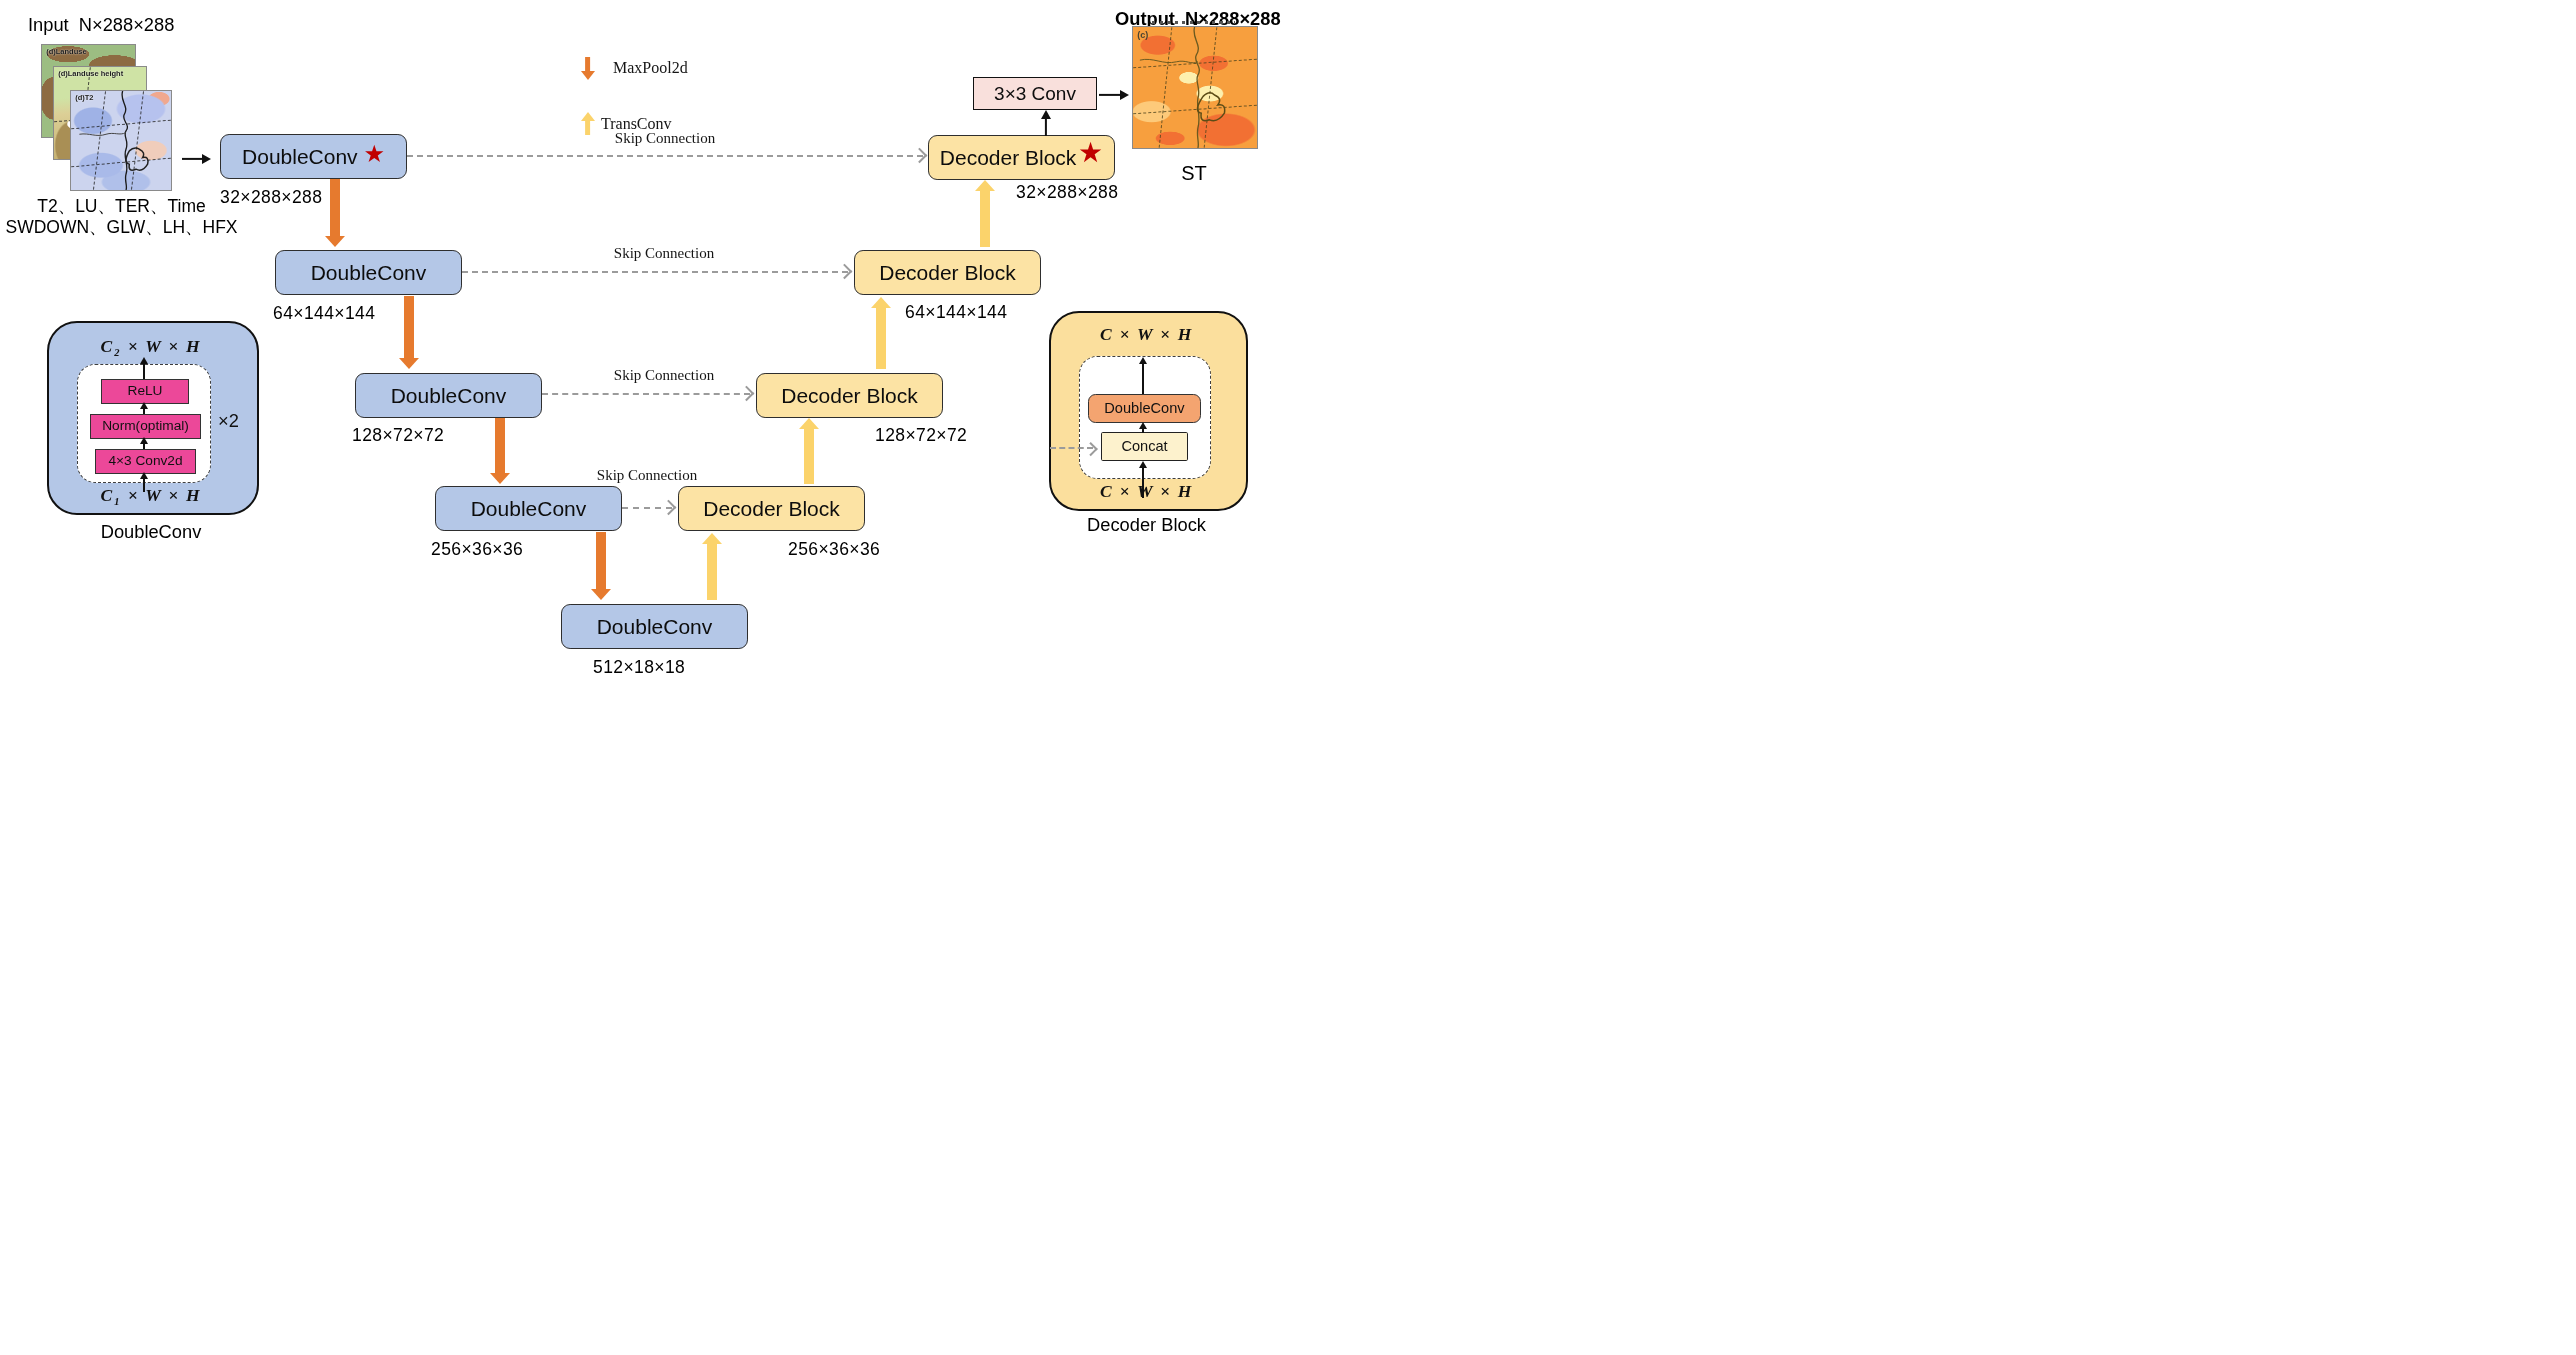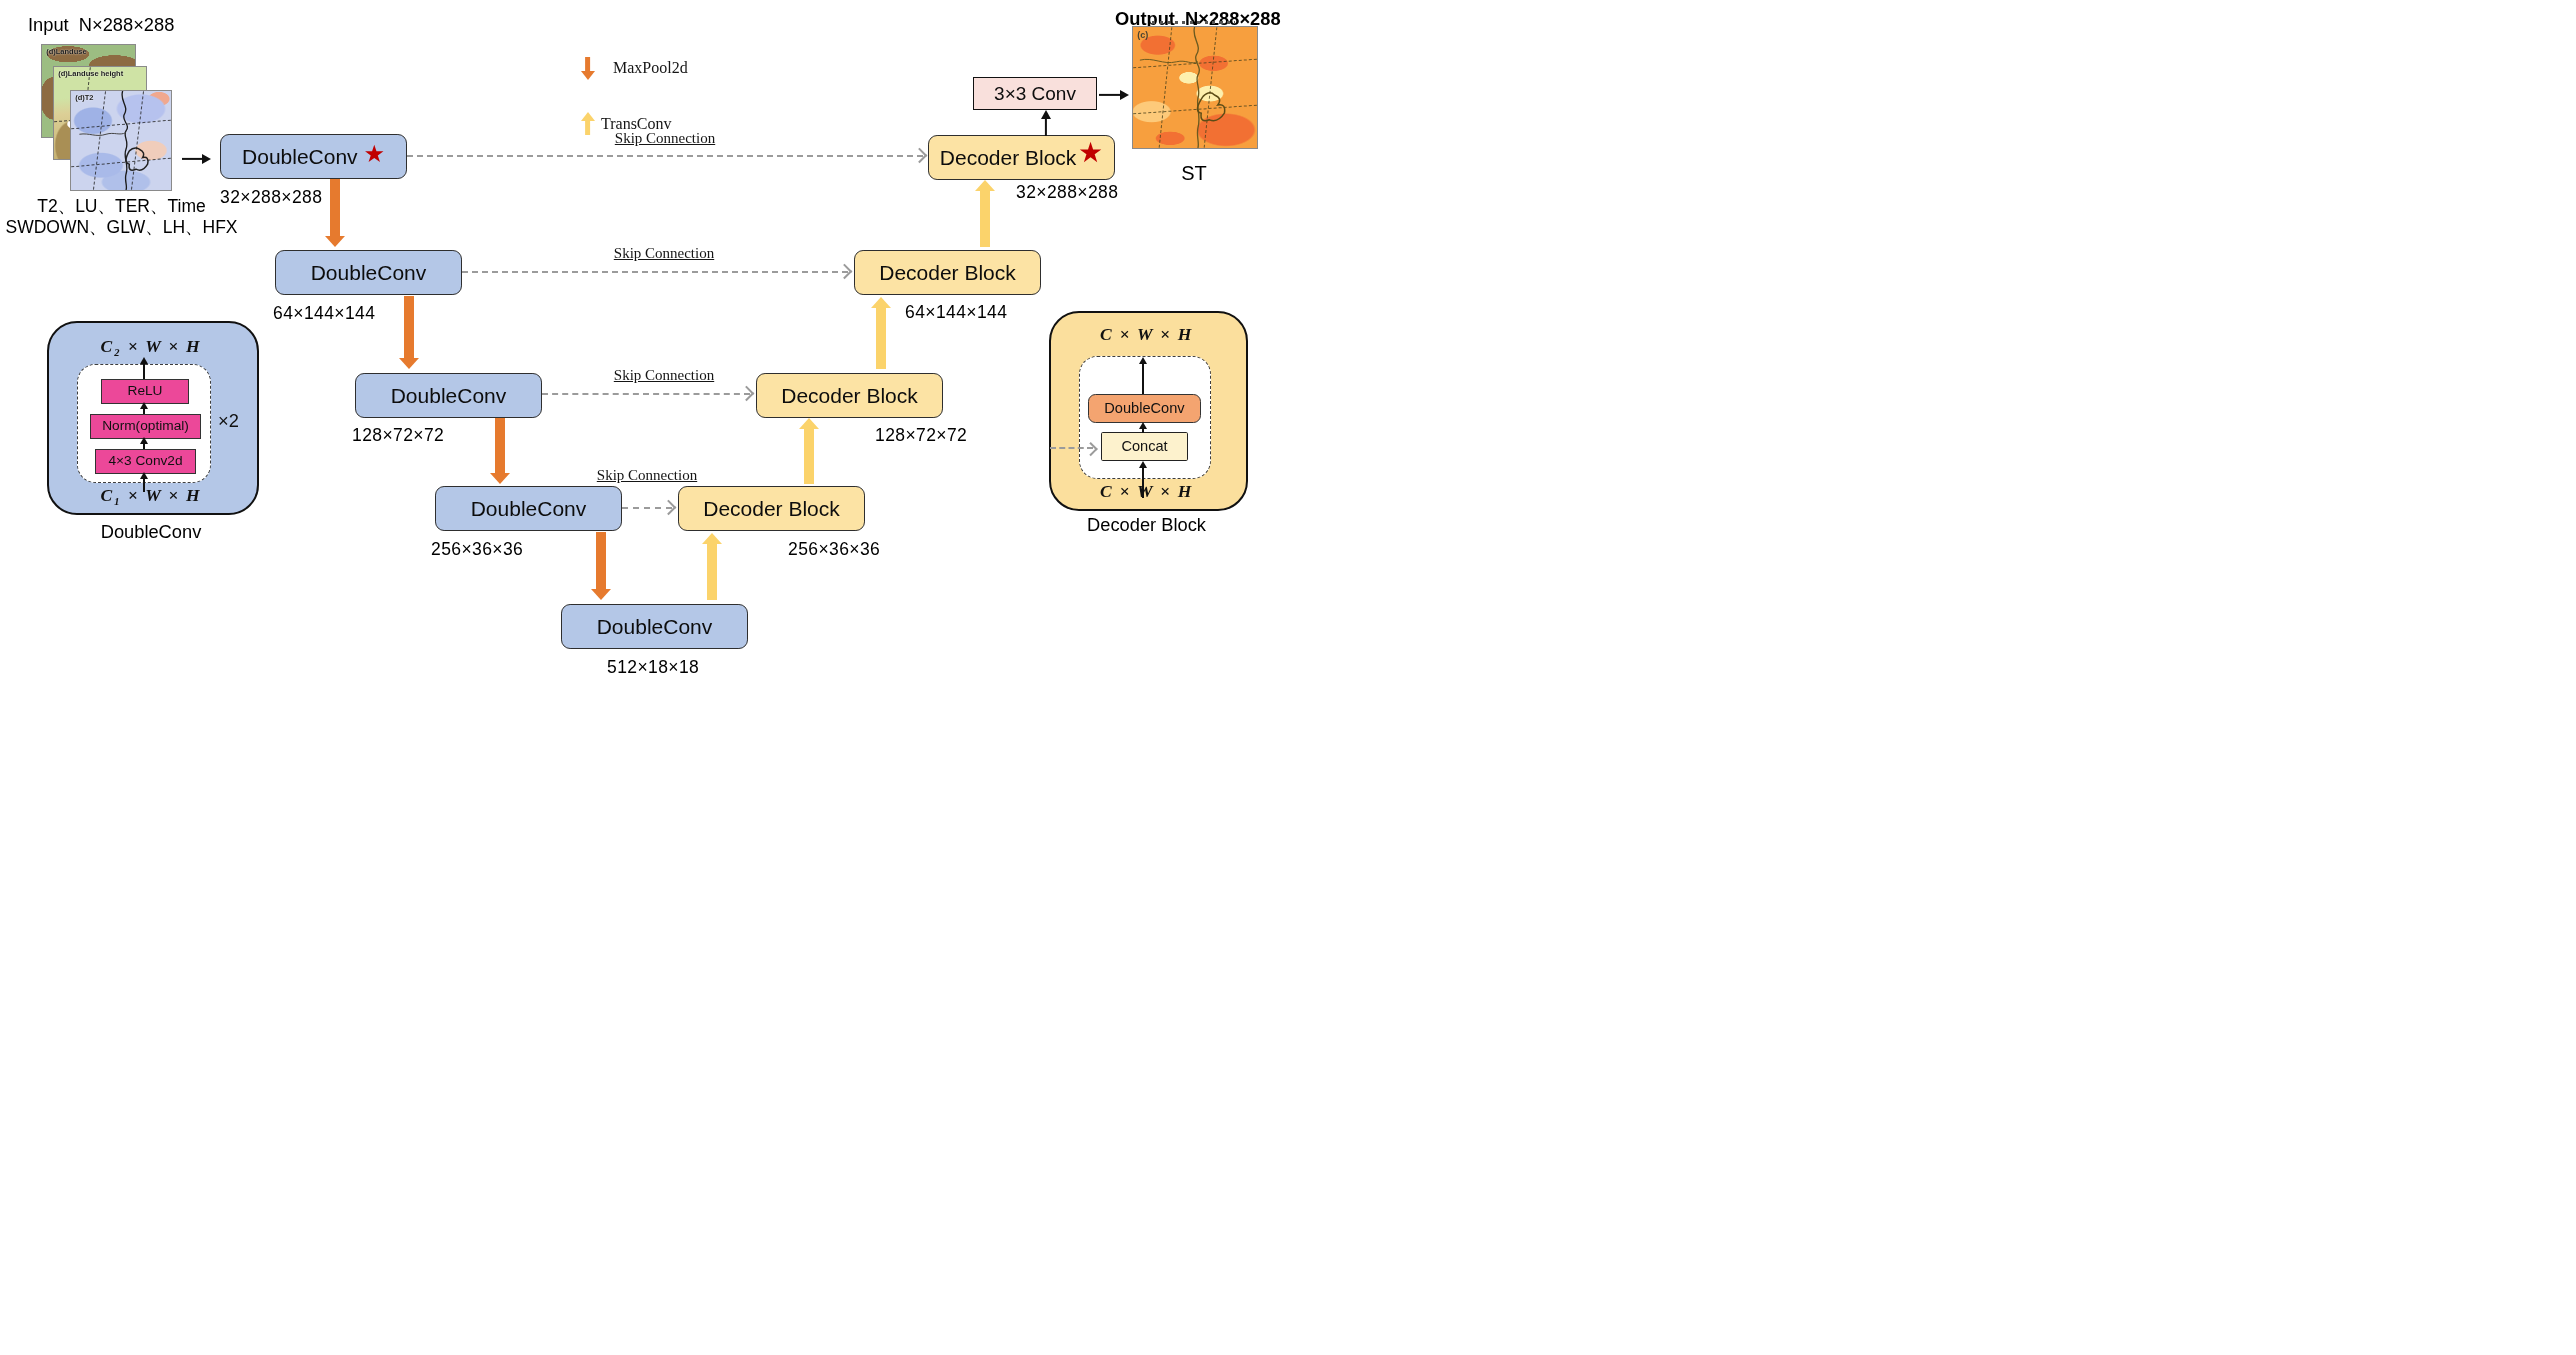--- a/index.html
+++ b/index.html
@@ -1,21 +1,21 @@
 <!DOCTYPE html>
 <html style="font-size:13.3px"><head>
 <meta charset="utf-8">
 <style>
   html,body{margin:0;padding:0;background:#fff;}
   .canvas{position:relative;width:1288px;height:678px;background:#fff;overflow:hidden;
           font-family:"Liberation Sans",sans-serif;}
   
   .title{position:absolute;font:500 18.3px/1.25 "Liberation Sans",sans-serif;color:#000;white-space:pre;}
   .dim{position:absolute;font:500 17.5px/1 "Liberation Sans",sans-serif;color:#000;white-space:pre;letter-spacing:0.4px;}
-  .skiplabel{position:absolute;transform:translateX(-50%);font:15px/1 "Liberation Serif",serif;color:#151515;white-space:pre;text-decoration:underline;}
+  .skiplabel{position:absolute;transform:translateX(-50%);font:15px/1 "Liberation Serif",serif;color:#151515;white-space:pre;}
   .legend-label{position:absolute;font:16px/1 "Liberation Serif",serif;color:#151515;}
   .caption{position:absolute;font:500 18.3px/1 "Liberation Sans",sans-serif;color:#000;text-align:center;}
   .mathlabel{position:absolute;font:italic 600 17.5px/1 "Liberation Serif",serif;color:#111;text-align:center;letter-spacing:1.7px;white-space:pre;}
   
   .box{position:absolute;width:185px;height:43px;border:1.7px solid #2e2e2e;border-radius:9.1px;
        display:flex;align-items:center;justify-content:center;font:21px/1 "Liberation Sans",sans-serif;color:#0d0d0d;}
   .enc{background:#b4c7e7;}
   .decb{background:#fce3a4;}
   .star{color:#c00000;font-size:24px;line-height:0;margin-left:5.8px;position:relative;top:-2.5px;}
   .convhead{position:absolute;left:973px;top:77px;width:122px;height:31px;background:#f9e0dc;border:1.7px solid #111;
@@ -171,21 +171,21 @@
   <div class="dim" style="left:352px;top:427px;">128×72×72</div>
 
   <div class="box enc" style="left:435px;top:486px;">
     <span>DoubleConv</span>
   </div>
   <div class="dim" style="left:431px;top:541px;">256×36×36</div>
 
   <div class="box enc" style="left:561px;top:604px;">
     <span>DoubleConv</span>
   </div>
-  <div class="dim" style="left:607px;top:659px;text-align:right;">512×18×18</div>
+  <div class="dim" style="left:593px;top:659px;text-align:right;">512×18×18</div>
 
   <div class="tarrow down orange" style="left:324px;top:179px;height:68px;">
       <span class="shaft"></span>
       <span class="head"></span>
     </div>
   <div class="tarrow down orange" style="left:398px;top:296px;height:73px;">
       <span class="shaft"></span>
       <span class="head"></span>
     </div>
   <div class="tarrow down orange" style="left:489px;top:418px;height:66px;">

